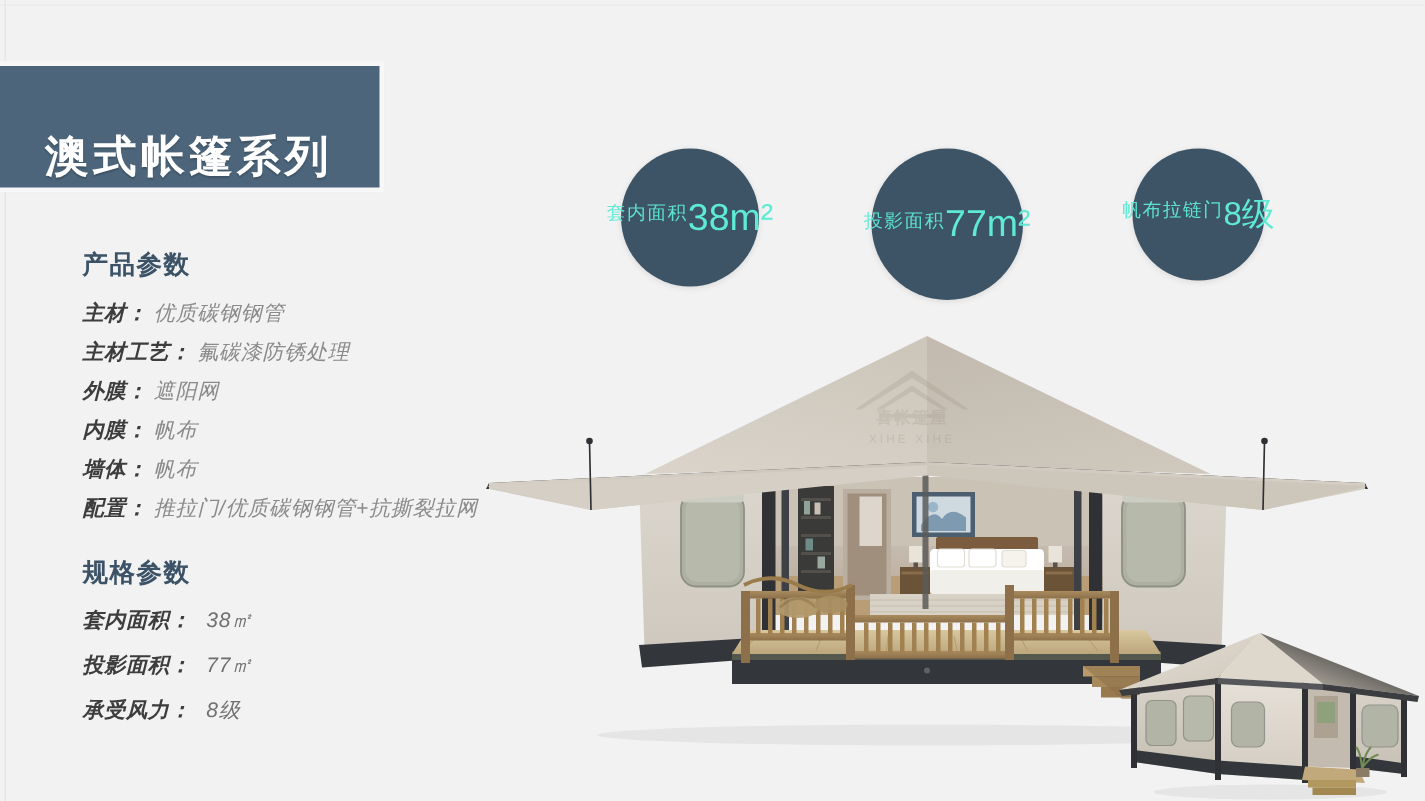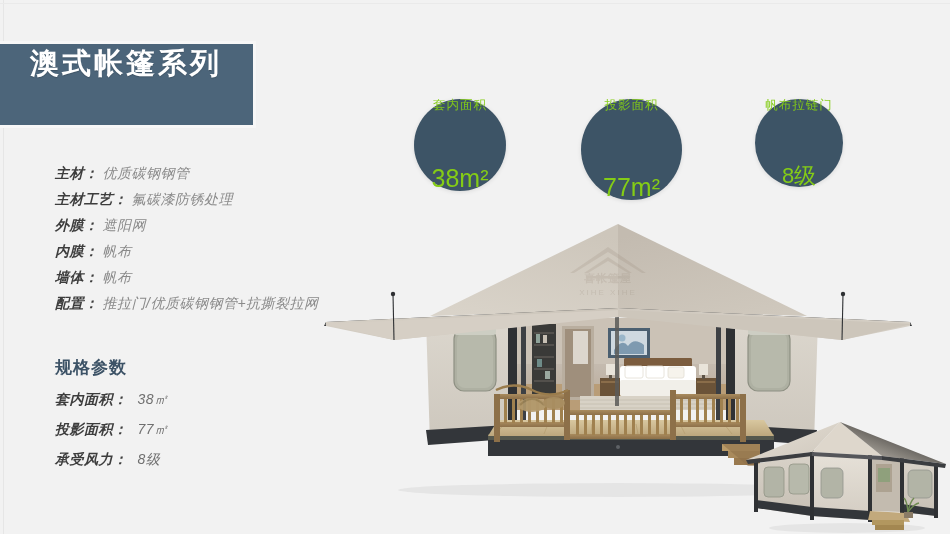--- a/index.html
+++ b/index.html
@@ -36,21 +36,21 @@
   
   .title-banner {
     position: absolute;
     left: 0;
     top: 44px;
     width: 253px;
     height: 81px;
     background: #4c657a;
     box-shadow: 0 0 0 3px #f7f7f7, 1px 1px 3px rgba(0,0,0,0.12);
     display: flex;
-    align-items: flex-start;
+    align-items: flex-end;
   }
   .title-banner .title-text {
     color: #ffffff;
     font-size: 29px;
     font-weight: bold;
     letter-spacing: 3px;
     padding-left: 30px;
     text-shadow: 0 1px 1px rgba(0,0,0,0.18);
     white-space: nowrap;
   }
@@ -87,40 +87,40 @@
     color: #3d3d3d;
     font-weight: bold;
     letter-spacing: 0.5px;
   }
   .spec-value {
     color: #8a8a8a;
     margin-left: 4px;
     letter-spacing: 0.5px;
   }
   .specs-block {
-    margin-top: 43px;
+    margin-top: 22px;
   }
   .specs-block .spec-row {
     margin-bottom: 12px;
   }
   .specs-block .spec-value {
     color: #6f6f6f;
     margin-left: 10px;
   }
 
   
   .badge {
     position: absolute;
     border-radius: 50%;
     background: #3d5466;
     display: flex;
-    flex-direction: column;
+    flex-direction: row;
     align-items: center;
-    justify-content: space-between;
-    color: #84cc16;
+    justify-content: center;
+    color: #5eead4;
     box-shadow: 0 1px 4px rgba(0,0,0,0.10);
   }
   .badge .badge-label {
     font-size: 12.5px;
     letter-spacing: 1px;
     opacity: 0.95;
     line-height: 1;
     margin-bottom: 5px;
     white-space: nowrap;
   }
@@ -189,20 +189,21 @@
 
   <div class="edge-left"></div>
   <div class="edge-top"></div>
 
   <div class="title-banner">
     <span class="title-text">澳式帐篷系列</span>
   </div>
 
   <div class="info-col">
 
+    <div class="section-heading">产品参数</div>
     <ul class="spec-list">
       <li class="spec-row">
         <span class="spec-label">主材：</span>
         <span class="spec-value">优质碳钢钢管</span>
       </li>
       <li class="spec-row">
         <span class="spec-label">主材工艺：</span>
         <span class="spec-value">氟碳漆防锈处理</span>
       </li>
       <li class="spec-row">

